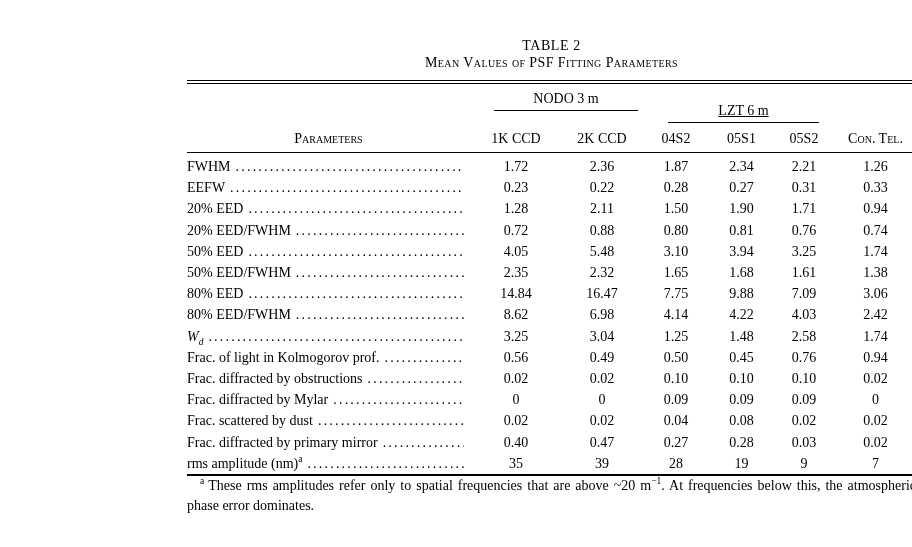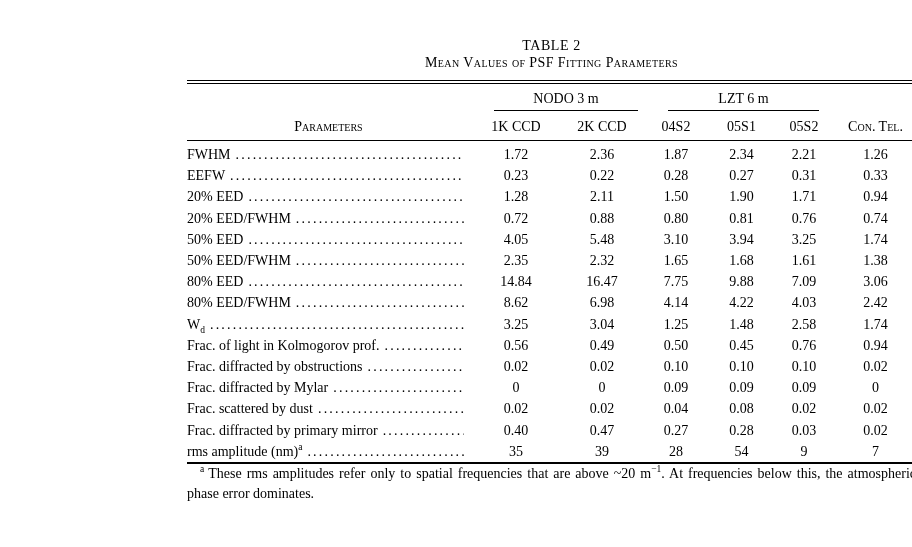--- a/index.html
+++ b/index.html
@@ -26,33 +26,33 @@
     border-top: 1px solid #000; border-bottom: 1px solid #000;
   }
   table { border-collapse: collapse; table-layout: fixed; width: 729px; }
   th { font-weight: normal; padding: 0; }
   .grp-th { vertical-align: top; }
   .grp {
     border-bottom: 1px solid #000; text-align: center;
     font-size: 14px; line-height: 17px; padding: 6px 0 3px;
   }
   .grp-nodo { margin: 0 4px 0 24px; }
-  .grp-lzt  { margin: 0 16px 0 26px; }
+  .grp-lzt  { margin: 12px 16px 0 26px; text-decoration: underline; }
   .col-th {
     vertical-align: bottom; text-align: center;
     font-size: 14px; line-height: 16px;
     padding: 8px 0 5px; border-bottom: 1.5px solid #000;
   }
   .sc { font-variant: small-caps; }
   tbody td { font-size: 14px; height: 21.2px; line-height: 21.2px; padding: 0; }
   tbody tr:first-child td { padding-top: 3px; }
   td.param { padding-right: 6px; margin-left: 42px; }
   .pflex { display: flex; align-items: baseline; }
   .rlabel { white-space: nowrap; }
-  .math, .math sub { }
+  .math, .math sub { font-style: italic; }
   sub, sup { font-size: 9.5px; line-height: 0; }
   .leader { flex: 1; overflow: hidden; white-space: nowrap; margin-left: 5px; }
   .leader::after {
     content: "..........................................................................................";
     letter-spacing: 2.2px;
   }
   td.val { text-align: center; }
   .rule-bottom { height: 1.5px; background: #000; }
   .footnote {
     font-size: 14px; line-height: 20px;
@@ -303,21 +303,21 @@
         <tr>
     <td class="param">
       <div class="pflex">
         <span class="rlabel">rms amplitude (nm)<sup>a</sup></span>
         <span class="leader"></span>
       </div>
     </td>
     <td class="val">35</td>
     <td class="val">39</td>
     <td class="val">28</td>
-    <td class="val">54</td>
+    <td class="val">19</td>
     <td class="val">9</td>
     <td class="val">7</td>
   </tr>
       </tbody>
   </table>
 
   <div class="rule-bottom"></div>
 
   <div class="footnote">
     <sup class="fn-marker">a</sup><span>These rms amplitudes refer only to spatial frequencies that are above ~20 m</span><sup>−1</sup><span>. At frequencies below this, the atmospheric phase error dominates.</span>

